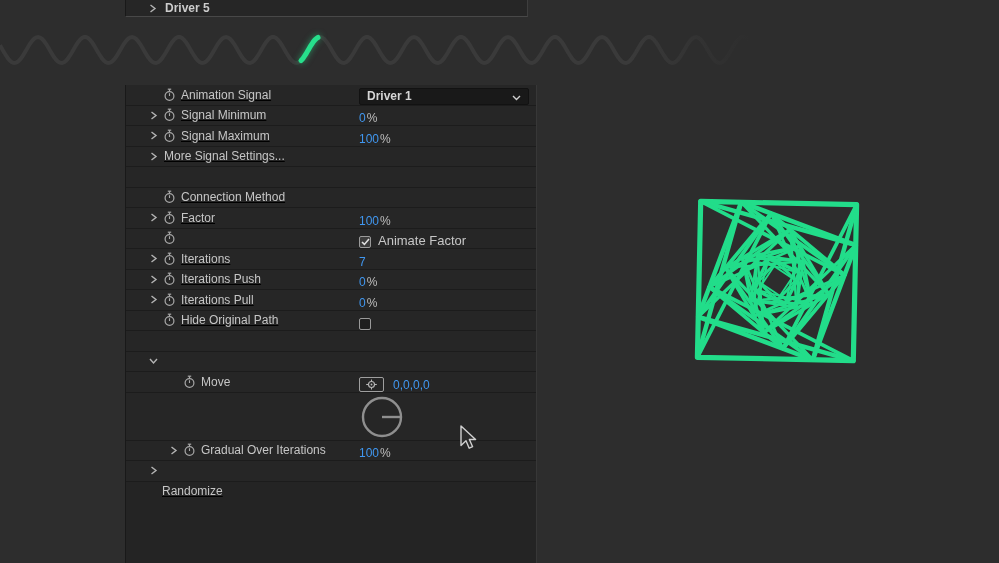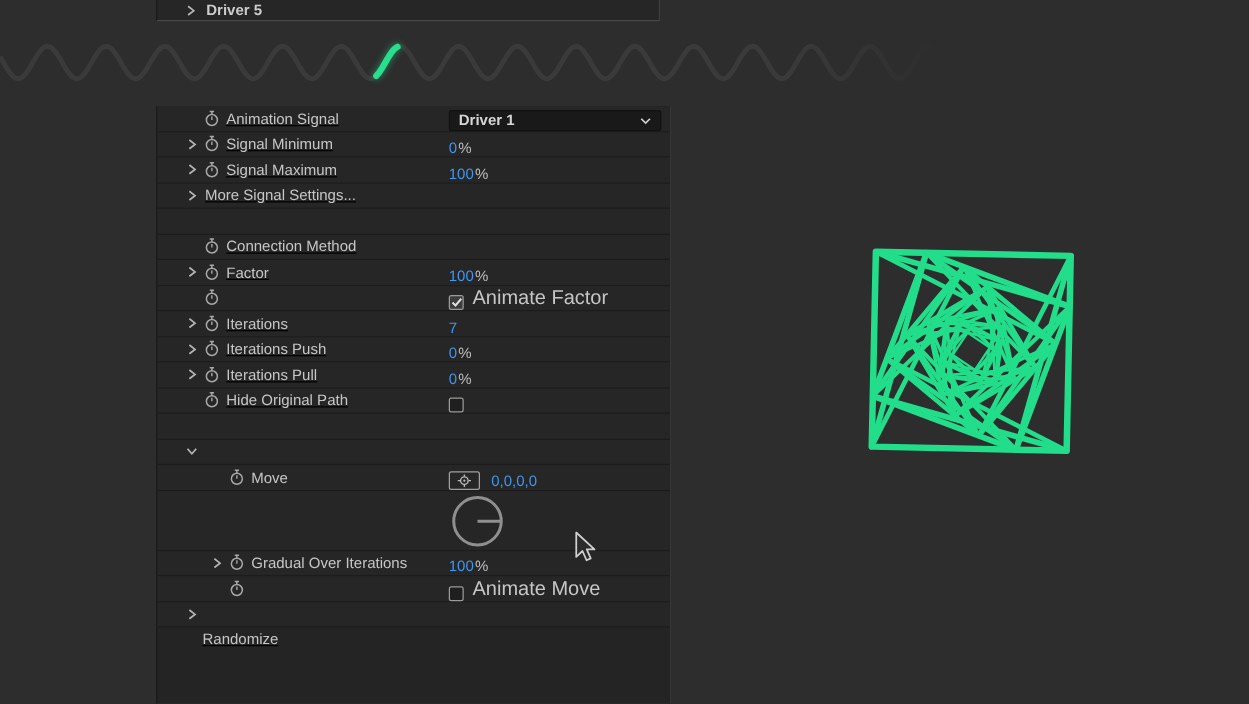--- a/index.html
+++ b/index.html
@@ -48,21 +48,21 @@
   .num{font-size:12px; color:var(--value-blue); white-space:nowrap;}
   .unit{font-size:12px; color:var(--unit-gray); margin-left:1px;}
   .reset{position:absolute; left:233px; font-size:12px; font-weight:700; color:var(--value-blue); cursor:pointer;}
   .dd{width:170px; height:17px; background:var(--control-bg); border:1px solid #121212;
     border-radius:2px; display:flex; align-items:center; justify-content:space-between;
     padding:0 7px; cursor:pointer;}
   .dd .dd-lbl{font-size:12px; font-weight:700; color:var(--control-text);}
   .cb{width:12px; height:12px; border:1px solid #9a9a9a; border-radius:2px; background:#1f1f1f;
     display:inline-flex; align-items:center; justify-content:center; flex:none; cursor:pointer;}
   .cb.on{background:#3c3c3c;}
-  .cb-lbl{margin-left:7px; font-size:16px; color:var(--label-text); white-space:nowrap;}
+  .cb-lbl{margin-left:7px; font-size:13px; color:var(--label-text); white-space:nowrap;}
   .pt-btn{width:25px; height:15px; border:1px solid #9f9f9f; border-radius:2px;
     display:inline-flex; align-items:center; justify-content:center; margin-right:9px; cursor:pointer;}
   #shape-svg,#cursor-svg{position:absolute;}
 </style>
 </head>
 <body>
 
 <div id="canvas">
 
   <svg id="wave-svg" width="999" height="80">
@@ -358,38 +358,20 @@
                 <line x1="4.8" y1="1.2" x2="8.2" y2="1.2" stroke="#a8a8a8" stroke-width="1.2"></line>
                 <line x1="6.5" y1="1.2" x2="6.5" y2="3.4" stroke="#a8a8a8" stroke-width="1.2"></line>
                 <line x1="6.5" y1="8" x2="6.5" y2="5.2" stroke="#a8a8a8" stroke-width="1.1"></line>
               </svg>
             </span>
             <span class="lbl">Gradual Over Iterations</span>
           </div>
           <div class="val">
             <span class="num">100</span>
             <span class="unit">%</span>
-          </div>
-        </div>
-        <div class="row">
-          <div class="left pad2">
-            <span class="disc"></span>
-            <span class="sw">
-              <svg width="13" height="14" viewBox="0 0 13 14">
-                <circle cx="6.5" cy="8" r="4.4" fill="none" stroke="#a8a8a8" stroke-width="1.2"></circle>
-                <line x1="4.8" y1="1.2" x2="8.2" y2="1.2" stroke="#a8a8a8" stroke-width="1.2"></line>
-                <line x1="6.5" y1="1.2" x2="6.5" y2="3.4" stroke="#a8a8a8" stroke-width="1.2"></line>
-                <line x1="6.5" y1="8" x2="6.5" y2="5.2" stroke="#a8a8a8" stroke-width="1.1"></line>
-              </svg>
-            </span>
-            <span class="lbl"></span>
-          </div>
-          <div class="val">
-            <span class="cb"></span>
-            <span class="cb-lbl">Animate Move</span>
           </div>
         </div>
         <div class="row grp">
           <div class="left pad1">
             <span class="disc">
               <svg width="8" height="9" viewBox="0 0 8 9">
                 <polyline points="1.5,1 6,4.5 1.5,8" fill="none" stroke="#b4b4b4" stroke-width="1.4"></polyline>
               </svg>
             </span>
             <span class="lbl">Randomize</span>

